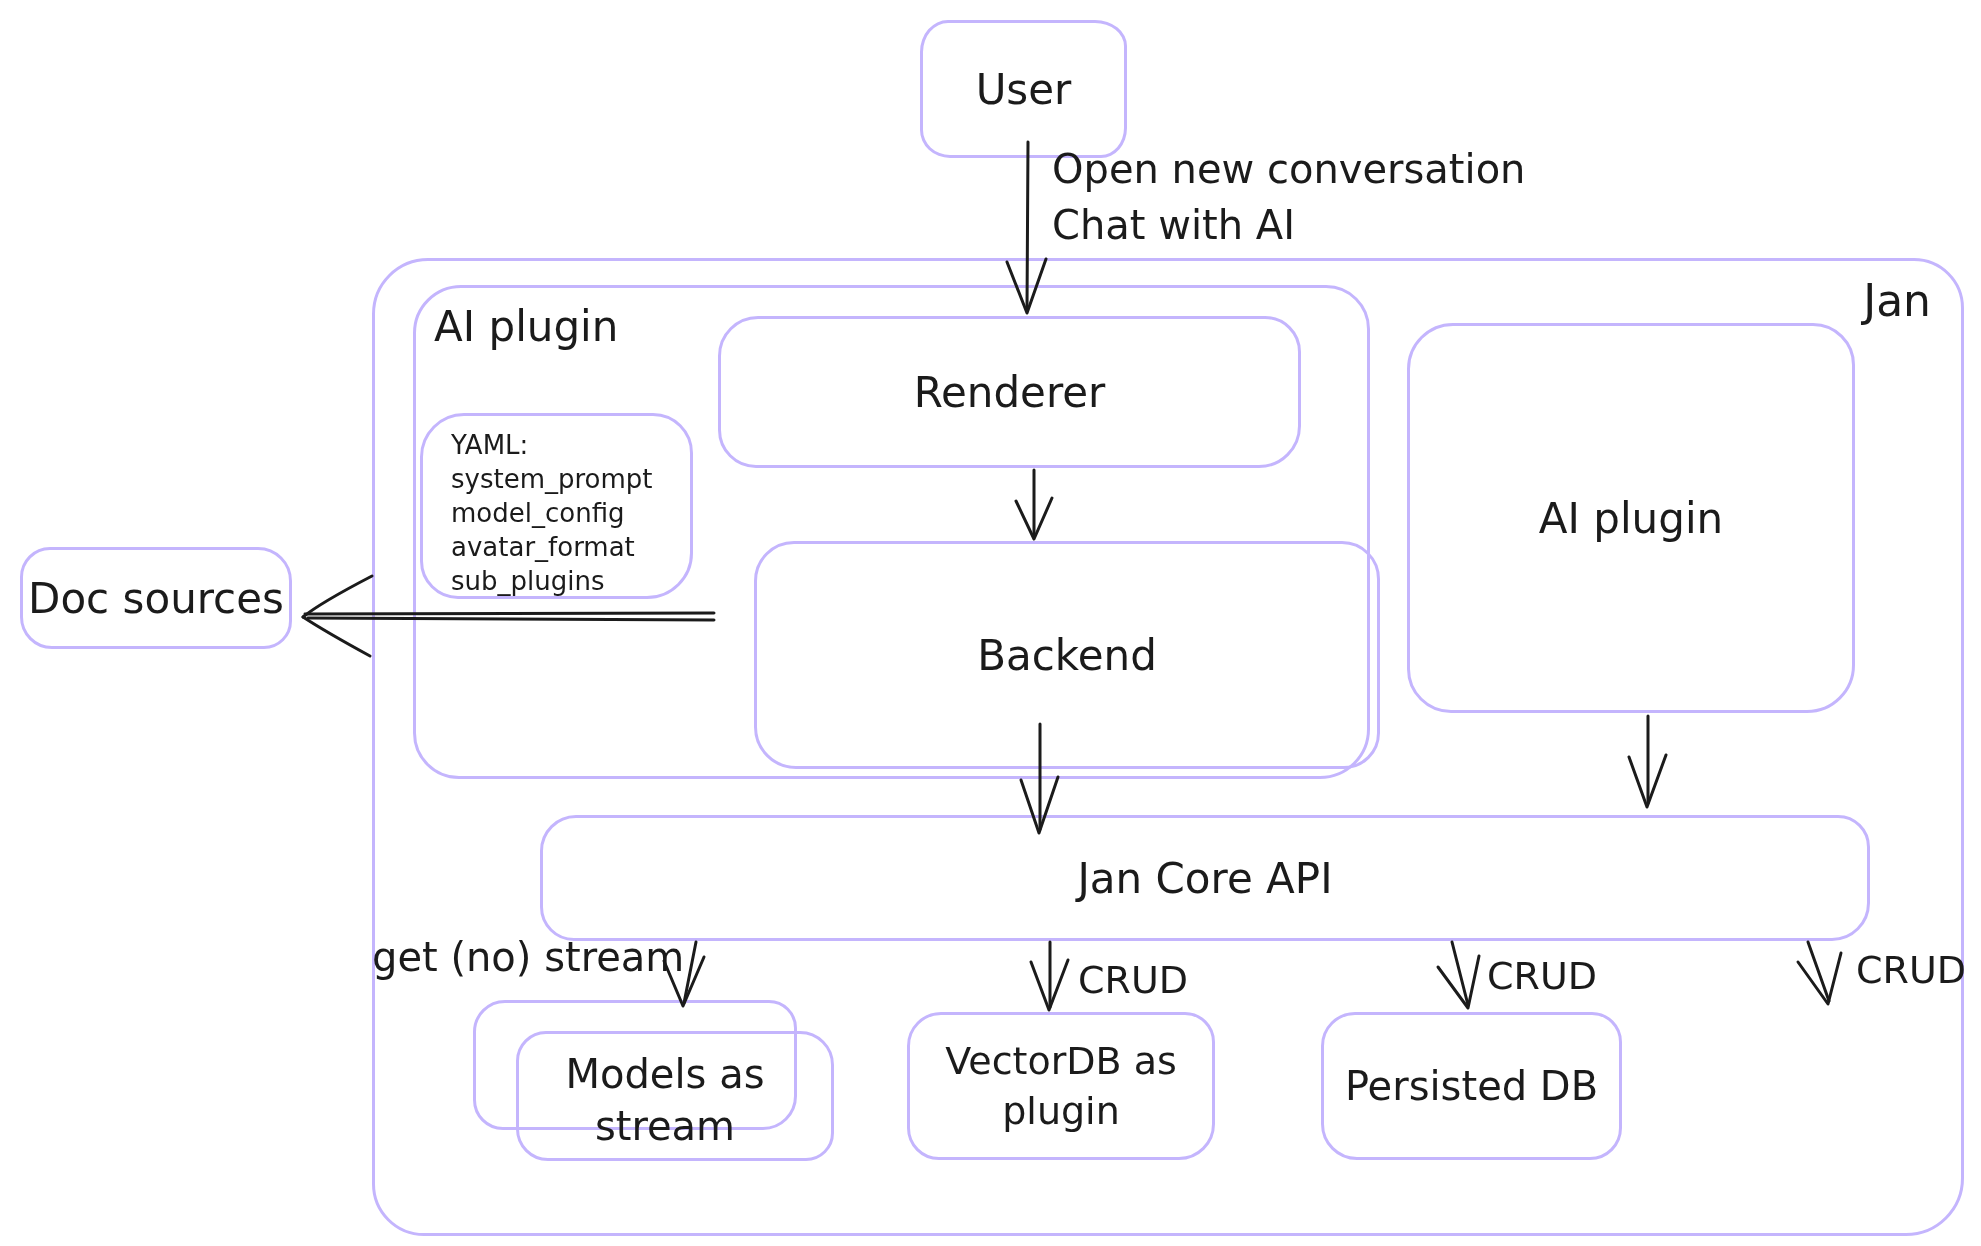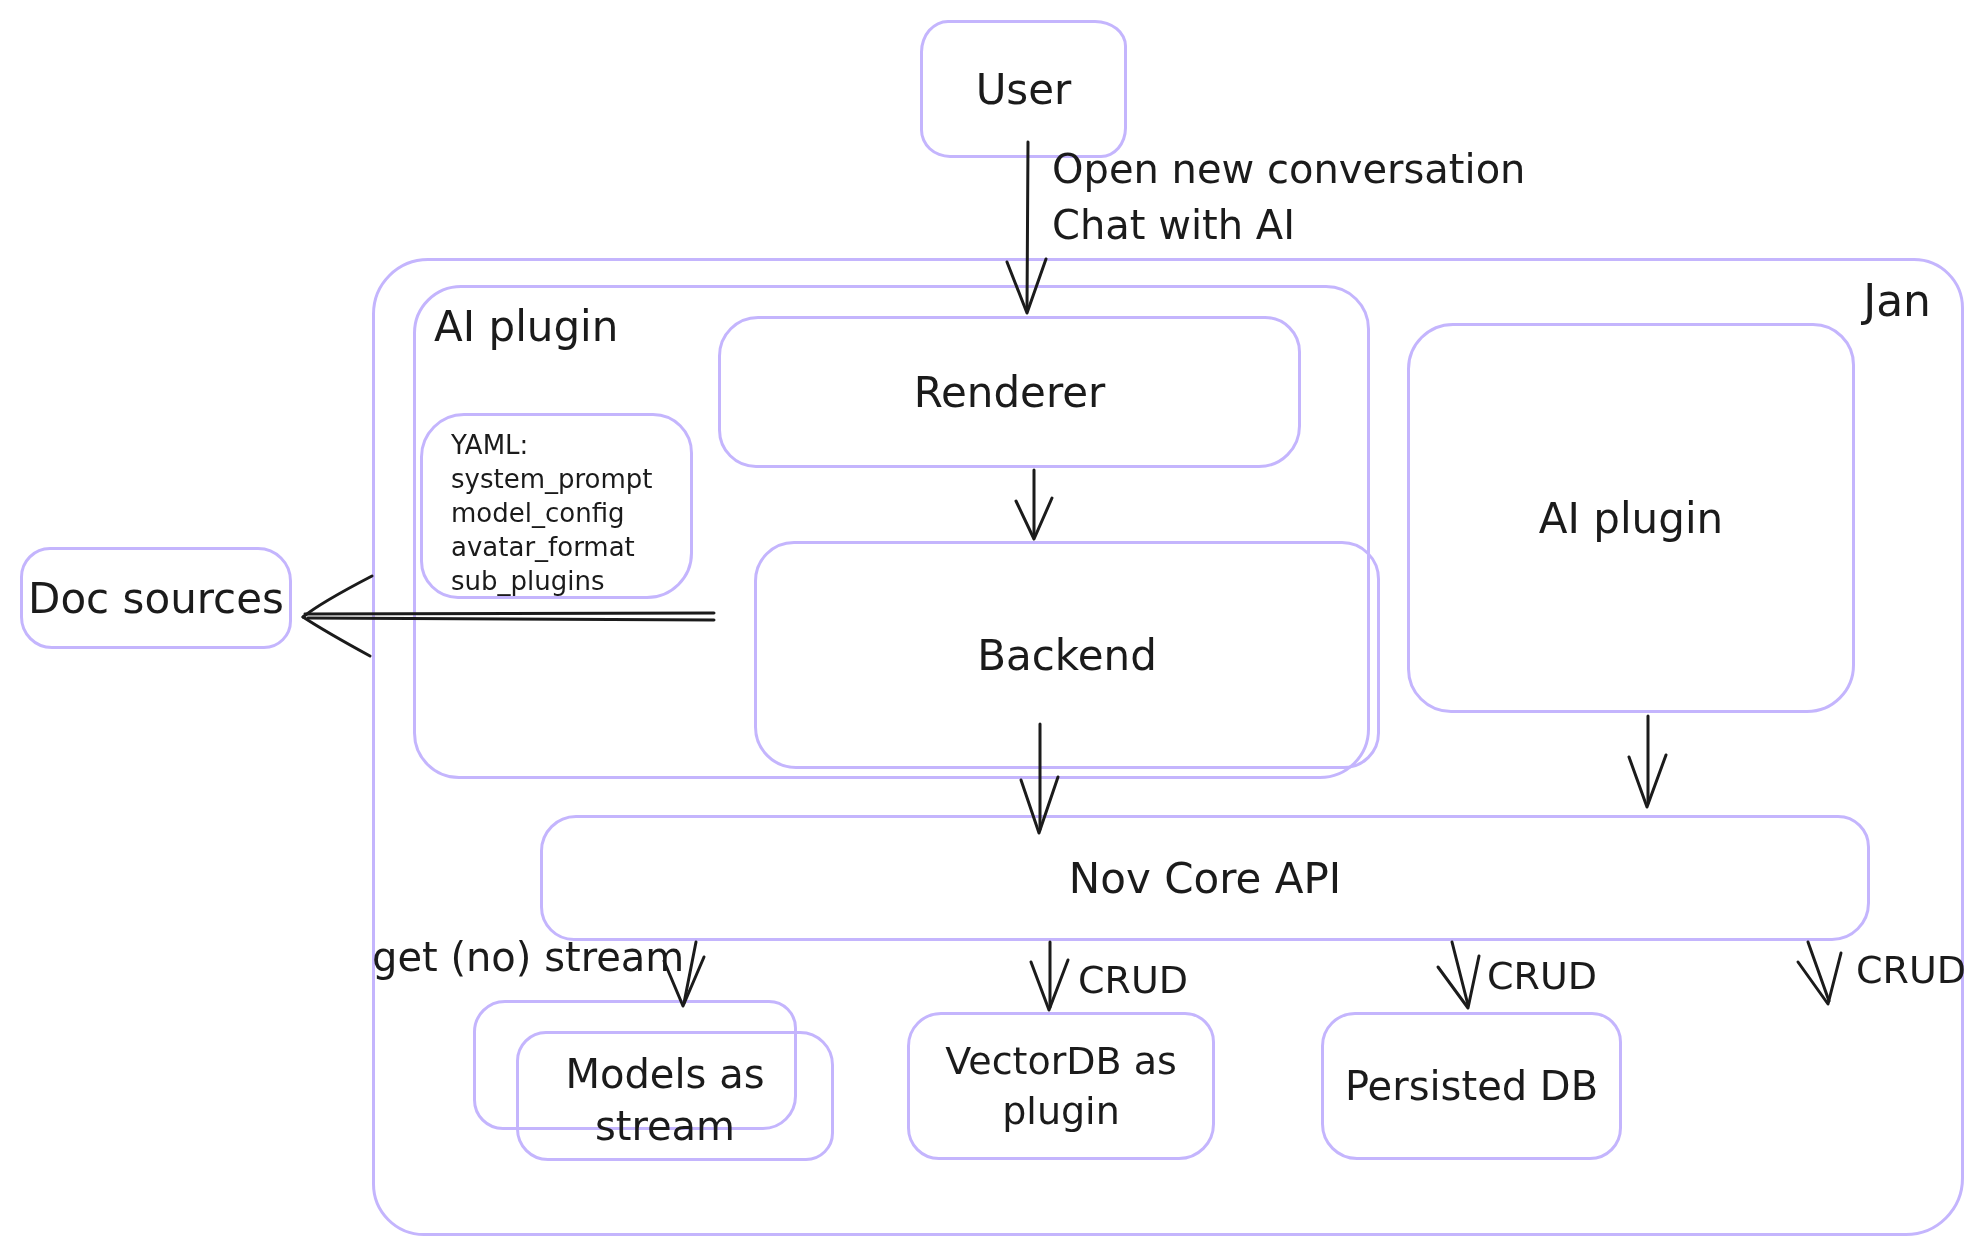--- a/index.html
+++ b/index.html
@@ -96,21 +96,21 @@
 
   <div class="node" id="node-doc-sources">
     <span>Doc sources</span>
   </div>
 
   <div class="node" id="node-ai-plugin-right">
     <span>AI plugin</span>
   </div>
 
   <div class="node" id="node-jan-core-api">
-    <span>Nov Core API</span>
+    <span>Jan Core API</span>
   </div>
 
   <div class="node" id="node-models-back"></div>
   <div class="node" id="node-models-front"></div>
   <div class="floating-label" id="label-models">Models as stream</div>
 
   <div class="node" id="node-vectordb">
     <span>VectorDB as plugin</span>
   </div>
 

